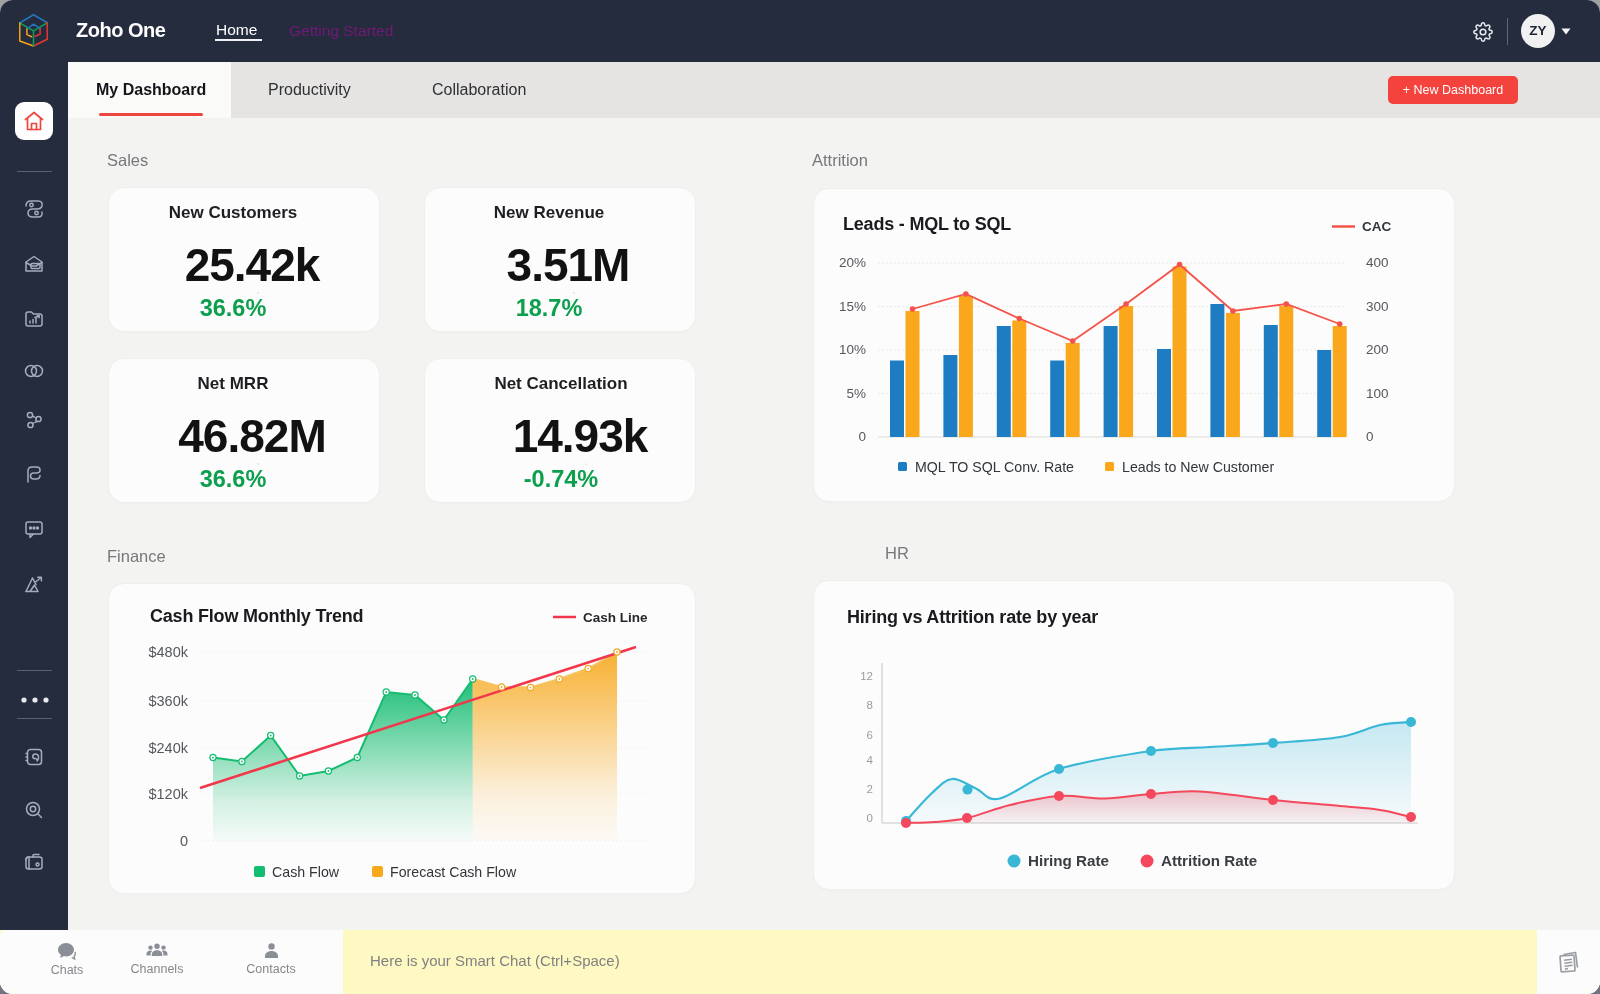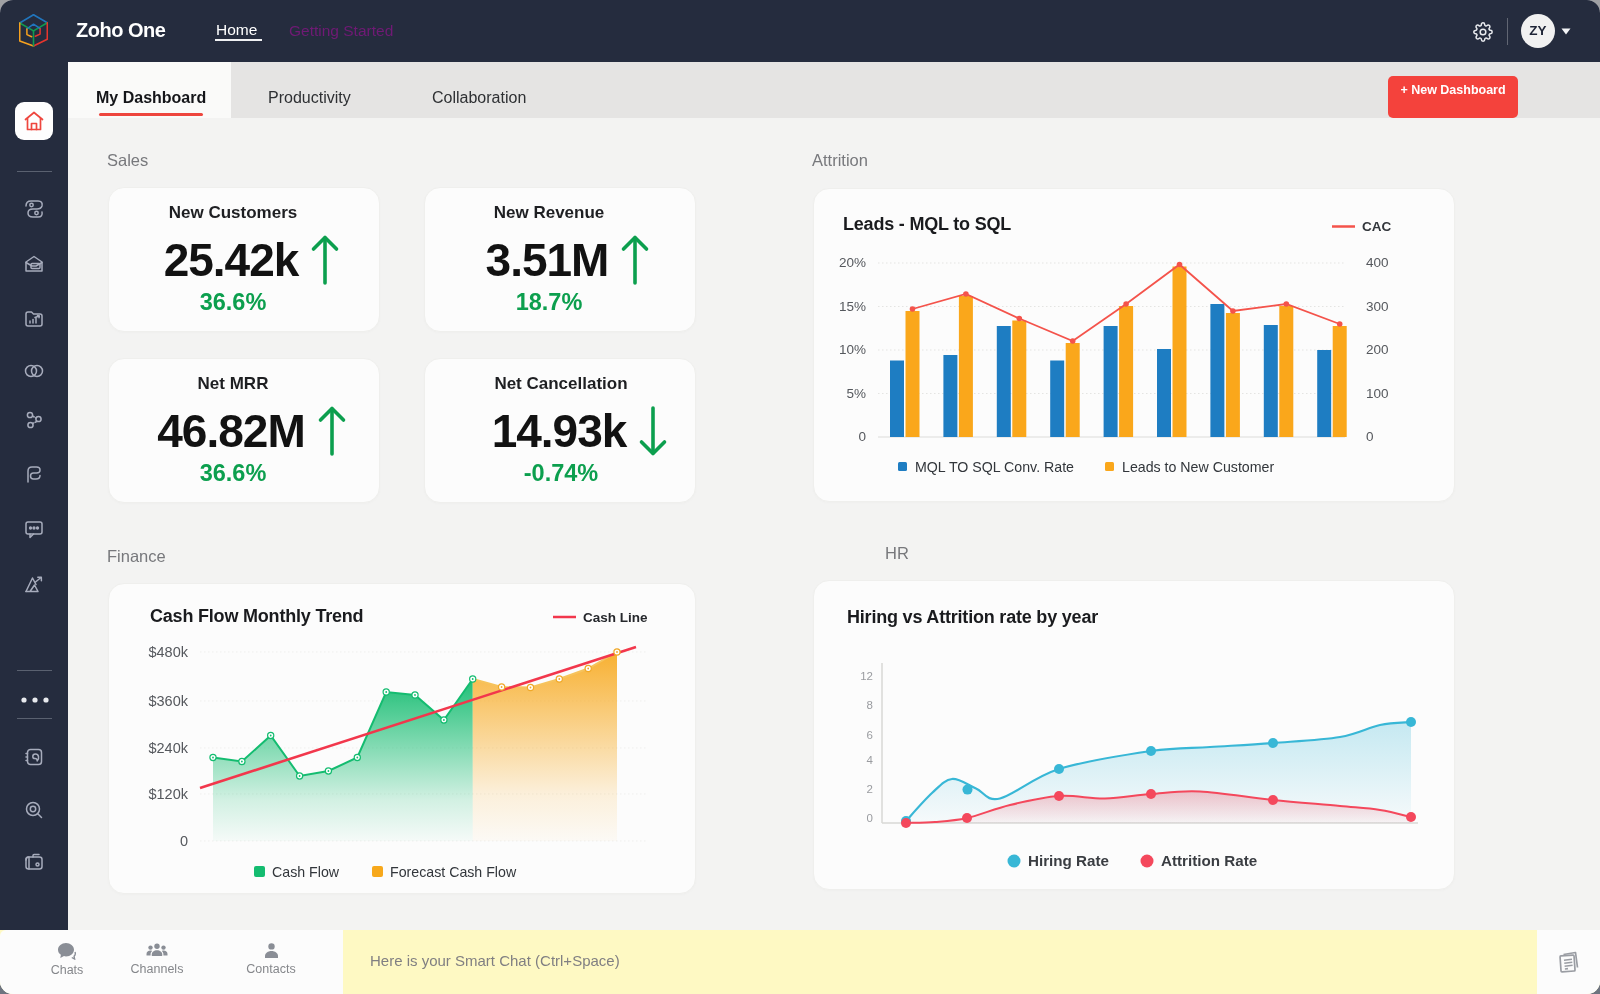--- a/index.html
+++ b/index.html
@@ -6,28 +6,28 @@
 body { font-family:"Liberation Sans", sans-serif; background:linear-gradient(180deg,#a0a1a4 0%,#8d9097 55%,#6e7480 100%); }
 .app { position:absolute; left:0; top:0; width:1600px; height:994px; border-radius:13px; overflow:hidden; background:#F3F3F2; }
 .abs { position:absolute; }
 .hdr { left:0; top:0; width:1600px; height:62px; background:#252C3E; }
 .side { left:0; top:62px; width:68px; height:868px; background:#252C3E; }
 .ic { position:absolute; left:23px; width:22px; height:22px; }
 .sdiv { position:absolute; left:17px; width:35px; height:1px; background:#5A6170; }
 .main-bg { left:68px; top:118px; width:1532px; height:812px; background:#F3F3F2; }
 .tabs { left:68px; top:62px; width:1532px; height:56px; background:#E5E4E3; }
 .tab-active { position:absolute; left:0; top:0; width:163px; height:56px; background:#FAFAF9; }
-.tab-t { position:absolute; top:19px; font-size:16px; color:#2E3033;margin-top:8px; }
+.tab-t { position:absolute; top:19px; font-size:16px; color:#2E3033; }
 .redline { position:absolute; left:31px; top:51px; width:104px; height:3px; background:#EE463E; border-radius:2px; }
-.newdash { position:absolute; left:1320px; top:14px; width:130px; height:42px; background:#F4423C; border-radius:5px; color:#fff; font-size:12.5px; font-weight:bold; text-align:center; line-height:28px; }
+.newdash { position:absolute; left:1320px; top:14px; width:130px; height:28px; background:#F4423C; border-radius:5px; color:#fff; font-size:12.5px; font-weight:normal; text-align:center; line-height:28px; }
 .sec { position:absolute; font-size:16.5px; color:#77787C; }
 .card { position:absolute; background:#FCFCFC; border:1px solid #EFEFED; border-radius:16px; box-shadow:0 1px 3px rgba(0,0,0,0.02); }
 .kpi { width:272px; height:145px; text-align:center; }
 .kpi .t { margin-top:15px; font-size:17px; font-weight:bold; color:#1E1F22; transform:translateX(-11px); }
-.kpi .row { display:flex; justify-content:center; align-items:center; margin-top:9px; height:56px; transform:translateX(8px); }
+.kpi .row { display:flex; justify-content:space-between; align-items:center; margin-top:15px; height:56px; transform:translateX(8px);flex-direction:column; }
 .kpi .v { font-size:46px; font-weight:bold; color:#121212; letter-spacing:-1px; }
 .kpi .p { margin-top:1px; font-size:23.5px; font-weight:bold; color:#0C9F4E; transform:translateX(-11px); }
 .kpi4 .t, .kpi4 .p { transform:translateX(1px) !important; }
 .kpi4 .row { transform:translateX(20px) !important; }
 .ctitle { position:absolute; font-size:18px; font-weight:bold; color:#1A1B1E; letter-spacing:-0.2px; }
 .bbar { left:0; top:930px; width:1600px; height:64px; background:#fef9c3; }
 .bleft { position:absolute; left:0; top:0; width:343px; height:64px; background:#FCFCFC; border-top-left-radius:6px; }
 .bitem { position:absolute; top:13px; width:80px; text-align:center; color:#85878B; font-size:12.5px; }
 .bright { position:absolute; left:1537px; top:0; width:63px; height:64px; background:#FCFCFC; }
 .schat { position:absolute; left:370px; top:0; height:64px; line-height:62px; color:#807F82; font-size:15px; }

